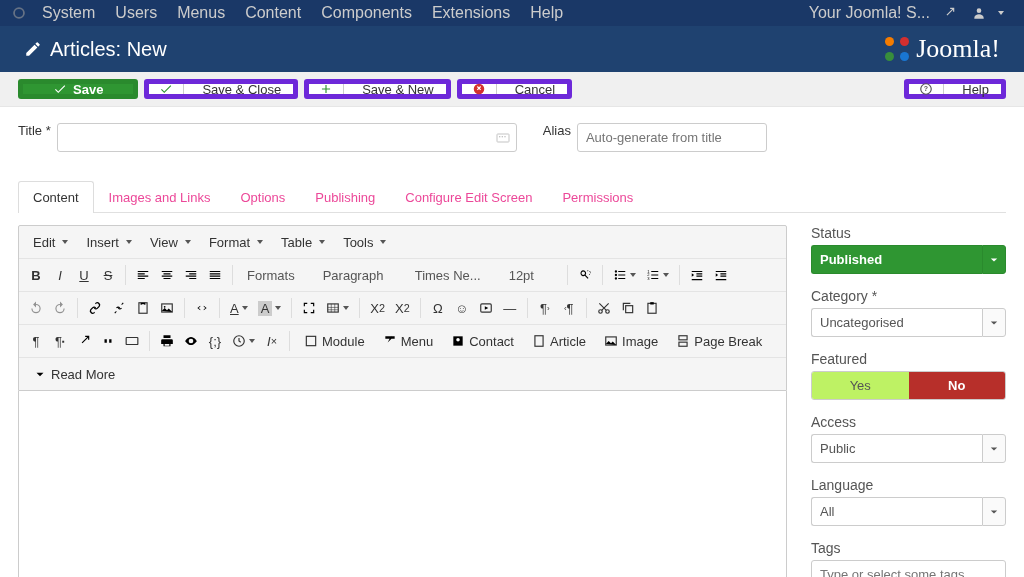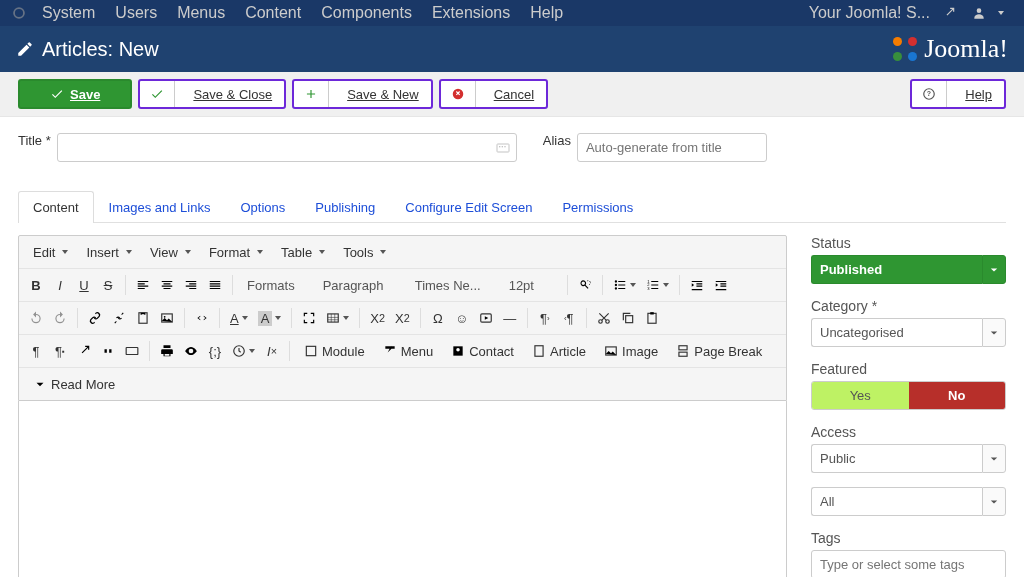--- a/index.html
+++ b/index.html
@@ -2,41 +2,41 @@
 <html><head>
 <meta charset="utf-8">
 <style>
 * { box-sizing: border-box; margin: 0; padding: 0; }
 body { font-family: -apple-system, BlinkMacSystemFont, "Segoe UI", Helvetica, Arial, sans-serif; font-size: 13px; color: #333; background: #fff; }
 .topbar { background: #1a3867; height: 26px; display: flex; align-items: center; padding: 0 12px; color: #ccc; font-size: 16px; }
 .topbar .menu-item { padding: 0 10px; cursor: pointer; }
 .topbar .joomla-icon { display: inline-flex; align-items: center; margin-right: 6px; opacity: .6; }
 .topbar .spacer { flex: 1; }
 .topbar .right-item { padding: 0 8px; display: inline-flex; align-items: center; gap: 12px; }
-.header { background: #1f4270; height: 46px; display: flex; align-items: center; padding: 0 16px; color: #fff; }
+.header { background: #1f4270; height: 46px; display: flex; align-items: center; padding: 0 24px; color: #fff; }
 .header .title { font-size: 20px; font-weight: 400; display: flex; align-items: center; gap: 8px; }
 .header .spacer { flex: 1; }
 .header .logo-text { font-family: Georgia, serif; font-size: 26px; display: flex; align-items: center; gap: 4px; }
 .toolbar { background: #f0f0f0; border-bottom: 1px solid #e6e6e6; padding: 7px 18px; display: flex; gap: 6px; align-items: center; }
 .toolbar .spacer { flex: 1; }
-.btn { display: inline-flex; align-items: center; gap: 6px; background: #fff; border: 2px solid #6d28d9; border-radius: 3px; padding: 4px 10px; font-size: 13px; color: #333; cursor: pointer; height: 30px; text-decoration: underline; }
+.btn { display: inline-flex; align-items: center; gap: 6px; background: #fff; border: 5px solid #6d28d9; border-radius: 3px; padding: 4px 10px; font-size: 13px; color: #333; cursor: pointer; height: 20px; }
 .btn.green { background: #2f9632; color: #fff; border-color: #2a8a2d; padding: 4px 30px; font-weight: 600; }
 .btn.split { padding: 0; }
 .btn.split .icon-part { display: inline-flex; align-items: center; padding: 0 10px; border-right: 1px solid #ccc; height: 100%; }
 .btn.split .label-part { padding: 0 12px; }
 .content-wrap { padding: 16px 18px; }
 .form-row { display: flex; gap: 6px; margin-bottom: 28px; }
 .form-row label { font-size: 13px; color: #333; white-space: nowrap; }
 .form-row .star { color: #333; }
 .form-row input[type=text] { border: 1px solid #ccc; border-radius: 3px; padding: 6px 8px; font-size: 13px; }
 .form-row .title-input { flex: 1; display: flex; align-items: center; position: relative; }
 .form-row .title-input input { width: 100%; padding-right: 28px; }
 .form-row .title-input .kbd-icon { position: absolute; right: 6px; opacity: .5; width: 16px; height: 16px; }
 .tabs { border-bottom: 1px solid #e0e0e0; display: flex; gap: 0; }
-.tabs .tab { padding: 8px 14px; font-size: 13px; color: #1d4ed8; cursor: pointer; border: 1px solid transparent; border-bottom: none; position: relative; top: 1px; }
+.tabs .tab { padding: 8px 14px; font-size: 13px; color: #ec4899; cursor: pointer; border: 1px solid transparent; border-bottom: none; position: relative; top: 1px; }
 .tabs .tab.active { color: #333; border-color: #ddd; background: #fff; border-radius: 3px 3px 0 0; }
 .tab-body { display: flex; gap: 24px; margin-top: 12px; }
 .editor-col { flex: 1; min-width: 0; }
 .side-col { width: 195px; }
 .editor-toolbar { border: 1px solid #ccc; border-radius: 2px 2px 0 0; background: #f5f5f5; font-size: 13px; color: #333; }
 .tb-row { display: flex; flex-wrap: wrap; align-items: center; padding: 4px 6px; gap: 2px; border-bottom: 1px solid #e4e4e4; }
 .tb-row:last-child { border-bottom: none; }
 .tb-btn { display: inline-flex; align-items: center; justify-content: center; min-width: 22px; height: 24px; padding: 0 4px; cursor: pointer; border-radius: 2px; }
 .tb-btn.withlabel { padding: 0 8px; gap: 4px; }
 .tb-btn .caret { width: 0; height: 0; border-left: 3px solid transparent; border-right: 3px solid transparent; border-top: 4px solid #555; margin-left: 3px; }
@@ -531,20 +531,21 @@
         <div class="side-select">
           <div class="val">Public</div>
           <div class="arrow">
               <svg width="8" height="8" viewBox="0 0 10 10">
                 <path d="M1 3l4 4 4-4z" fill="#555"></path>
               </svg>
             </div>
         </div>
       </div>
       <div class="side-group">
+        <div class="side-label">Language</div>
         <div class="side-select">
           <div class="val">All</div>
           <div class="arrow">
               <svg width="8" height="8" viewBox="0 0 10 10">
                 <path d="M1 3l4 4 4-4z" fill="#555"></path>
               </svg>
             </div>
         </div>
       </div>
       <div class="side-group">

